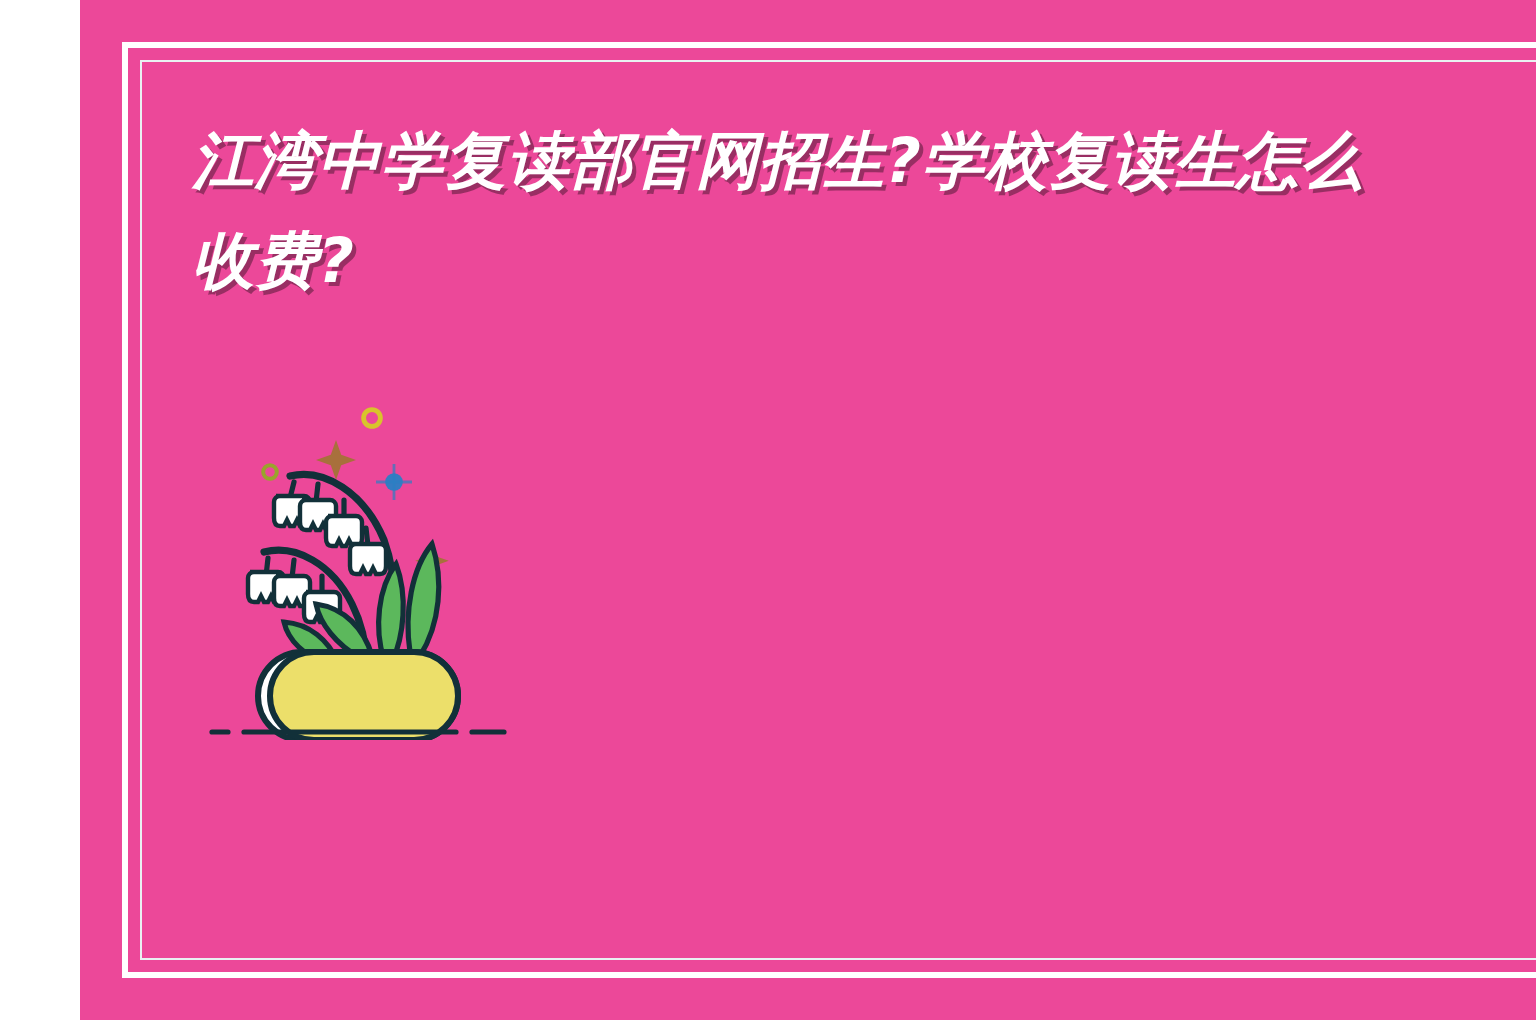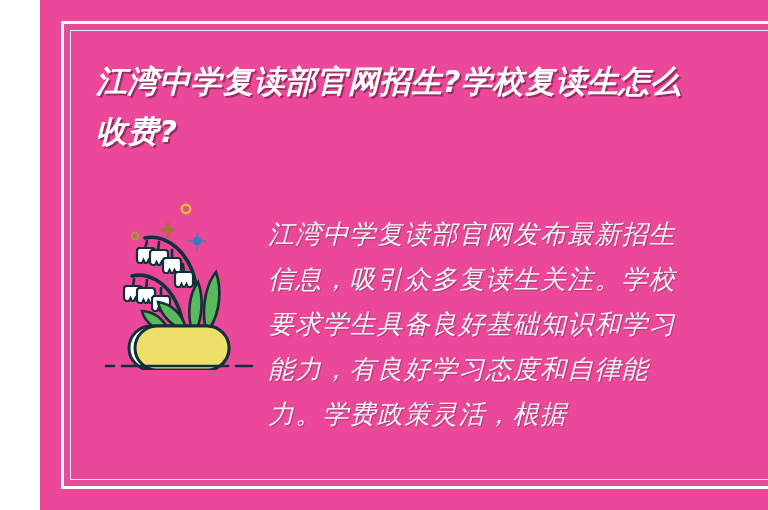--- a/index.html
+++ b/index.html
@@ -164,15 +164,14 @@
       </g>
 
       <g stroke="#123039" stroke-width="2.6" stroke-linecap="round">
         <path d="M4 168 L12 168"></path>
         <path d="M20 168 L126 168"></path>
         <path d="M134 168 L150 168"></path>
       </g>
     </svg>
   </div>
 
-  <div class="body-copy">江湾中学复读部官网发布最新招生信息，吸引众多复读生关注。学校要求学生具备良好基础知识和学习能力，有良好学习态度和自律能力。学费政策灵活，根据</div>
 
 </div>
 
 </body></html>

